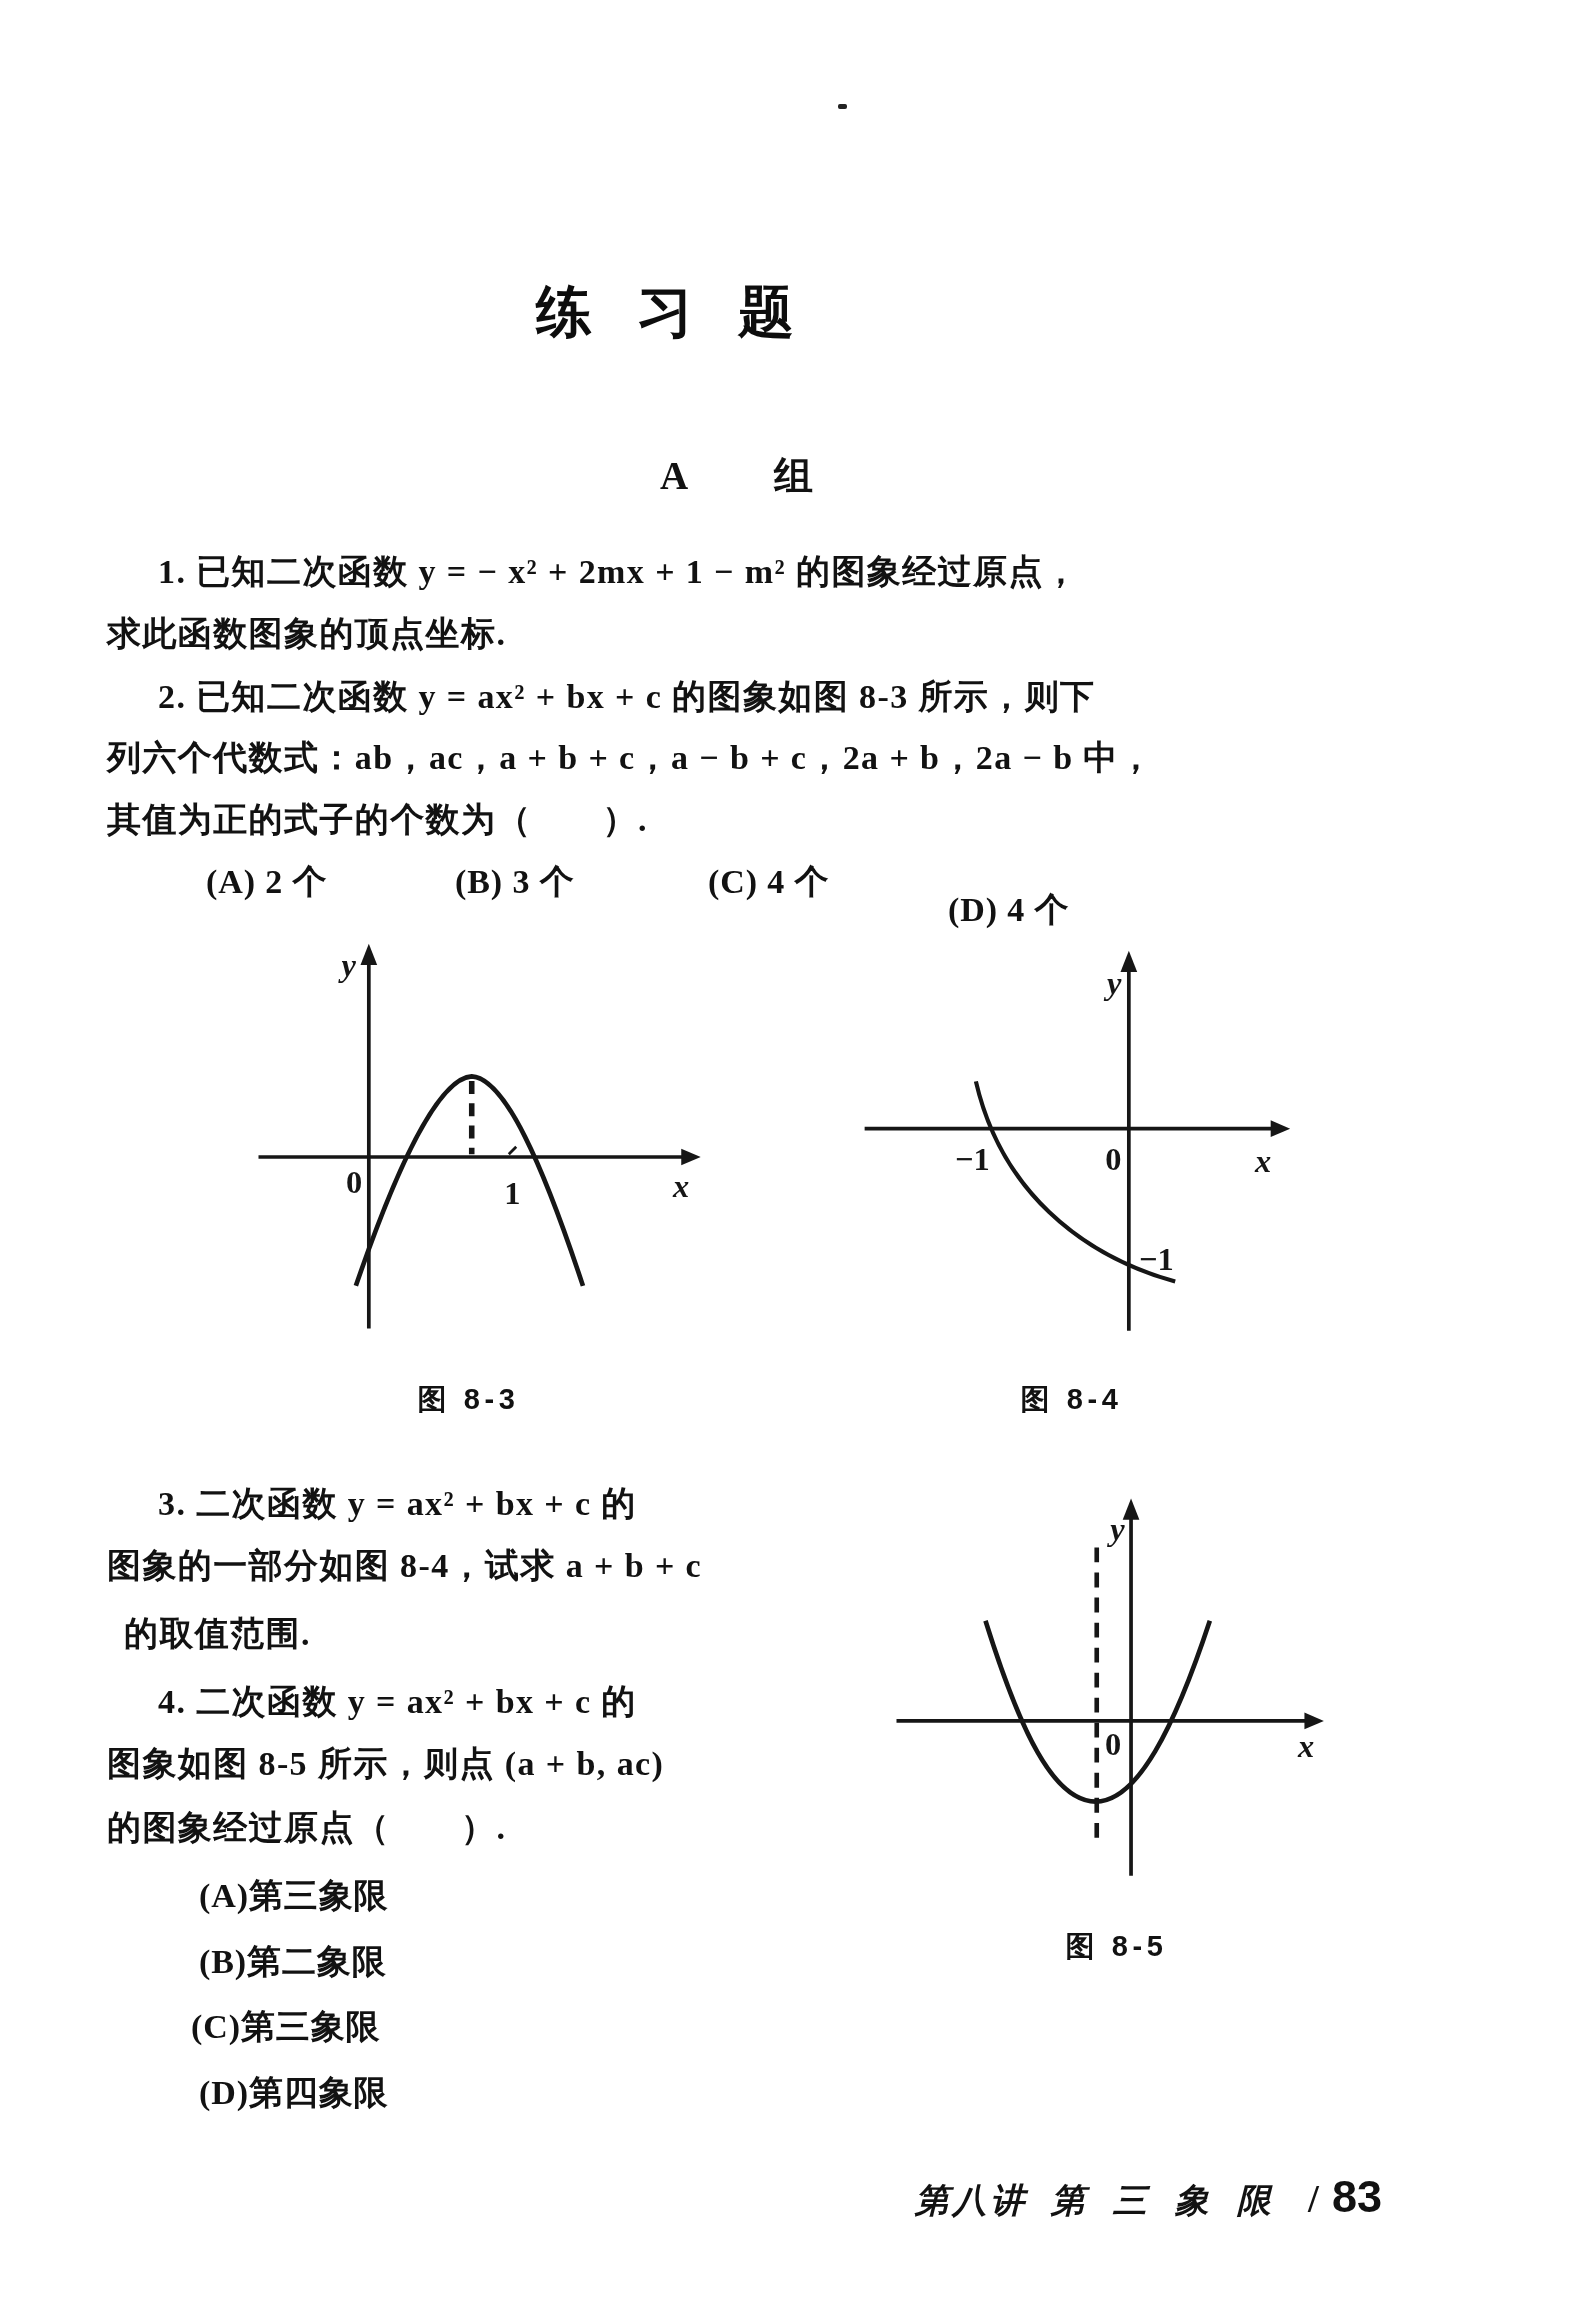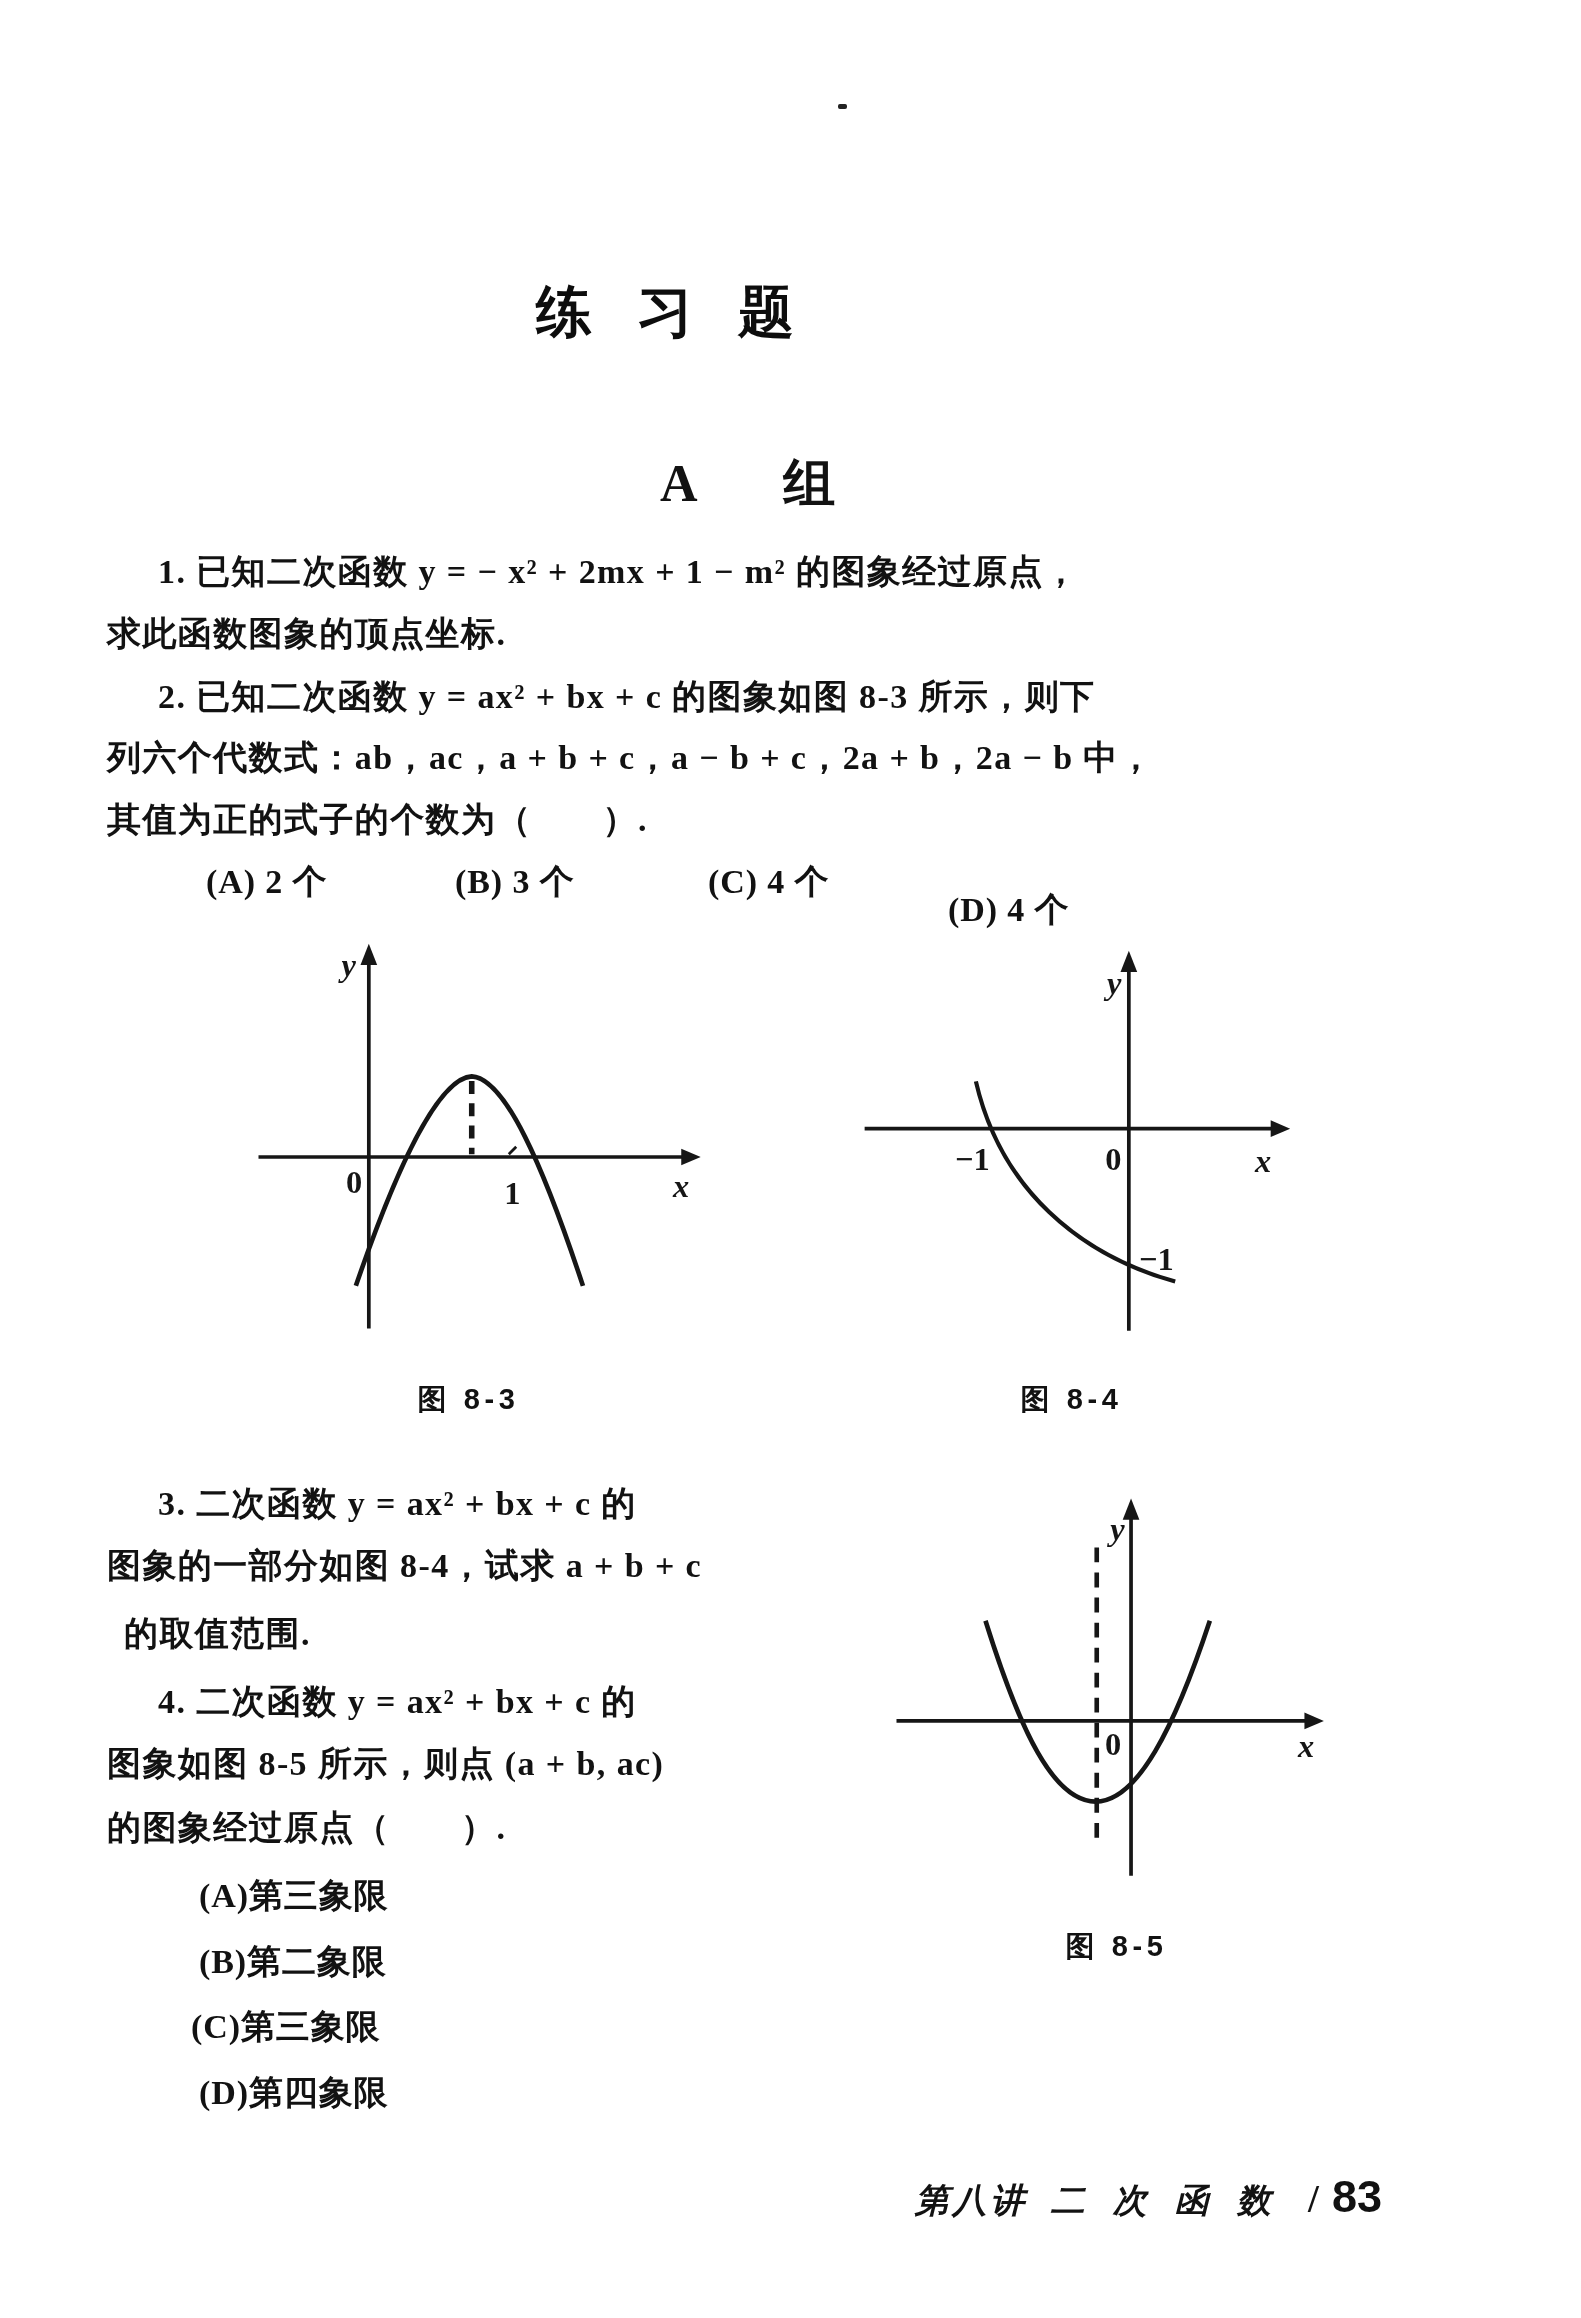--- a/index.html
+++ b/index.html
@@ -6,21 +6,21 @@
   body {
     width:1582px; height:2319px; background:#ffffff; position:relative;
     font-family:"Liberation Serif","DejaVu Serif",serif; color:#121212;
     overflow:hidden;
   }
   .abs { position:absolute; white-space:nowrap; }
   .title {
     font-size:56px; font-weight:700; letter-spacing:45px; color:#0d0d0d;
   }
   .section {
-    font-size:52px; font-weight:700; letter-spacing:3.7px;
+    font-size:39px; font-weight:700; letter-spacing:3.7px;
   }
   .section .gap { display:inline-block; width:82px; }
   .line {
     font-size:34px; font-weight:600; letter-spacing:1.4px; line-height:1.25;
   }
   .opt {
     font-size:34px; font-weight:600; letter-spacing:0.9px;
   }
   .fig-caption {
     position:absolute; width:223px; text-align:center;
@@ -119,17 +119,17 @@
   <line class="stroke" x1="223" y1="78" x2="223" y2="400" stroke-width="5" stroke-dasharray="16,11"></line>
   <path class="stroke" d="M 103,157 C 140,275 176,352 222,352 C 267,352 307,272 345,157" stroke-width="5"></path>
   <text x="232" y="302">0</text>
   <text class="it" x="253" y="70" text-anchor="end">y</text>
   <text class="it" x="440" y="304">x</text>
 </svg>
 <div class="fig-caption" style="left:1005px; top:1927px;">图 8-5</div>
 
 <div class="footer">
   <span class="chapter">第八讲</span>
-  <span class="subject">二次函数</span>
+  <span class="subject">第三象限</span>
   <span class="slash">/</span>
   <span class="pageno">83</span>
 </div>
 
 
 </body></html>

